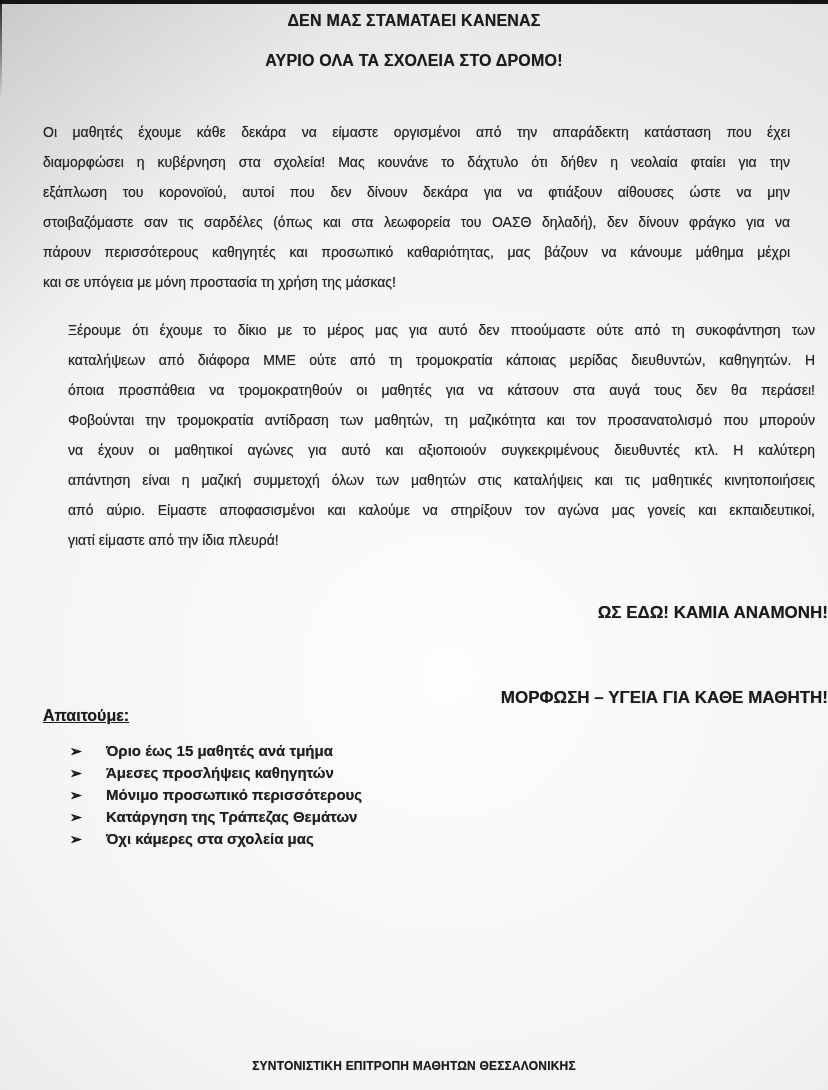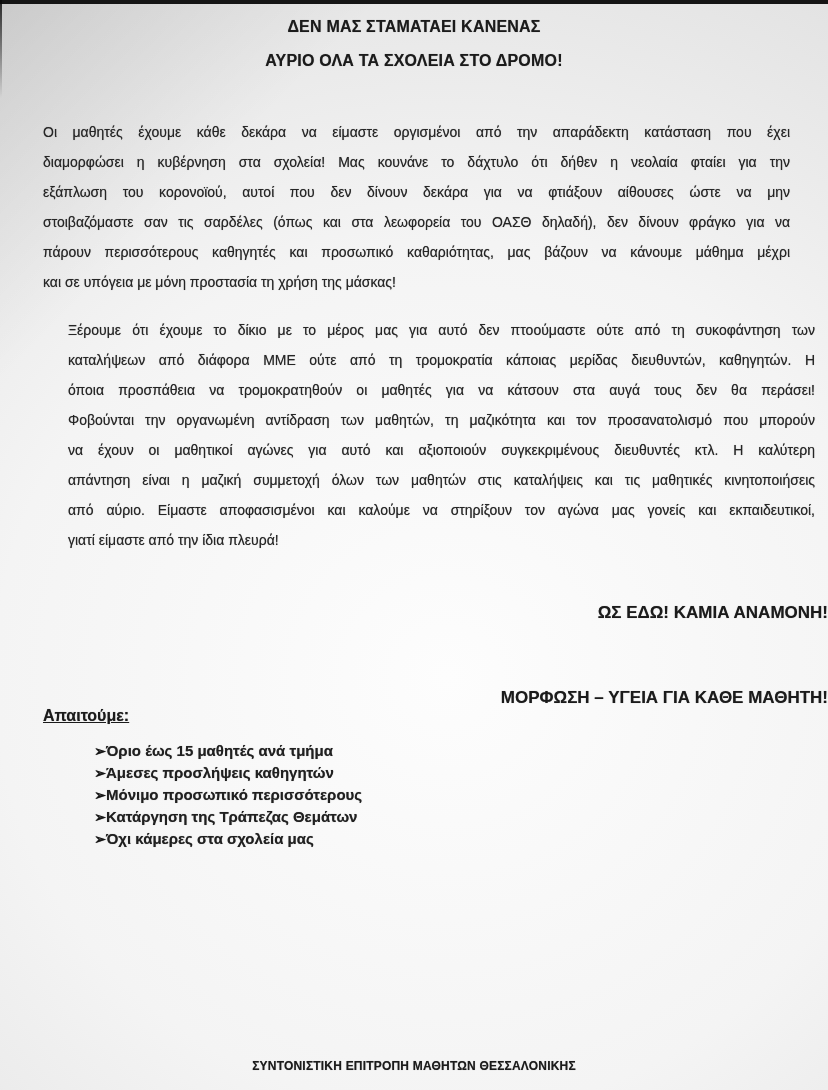--- a/index.html
+++ b/index.html
@@ -17,27 +17,27 @@
     color: #1e1e1e;
   }
   .scan-bar-top {
     position: absolute; top: 0; left: 0; right: 0; height: 4px;
     background: #151515;
   }
   .scan-edge-left {
     position: absolute; top: 0; left: 0; width: 2px; height: 98px;
     background: linear-gradient(to bottom, rgba(10,10,10,0.85), rgba(10,10,10,0));
   }
-  .doc-text { text-shadow: 0 0 0.7px rgba(20,20,20,0.55); text-align: right; }
+  .doc-text { text-shadow: 0 0 0.7px rgba(20,20,20,0.55); }
   .center-head {
     position: absolute; left: 0; right: 0;
     text-align: center; font-weight: bold; font-size: 16px;
     letter-spacing: 0.2px; color: #1b1b1b;
   }
-  .head-1 { top: 18px; text-align: center; }
+  .head-1 { top: 12px; text-align: center; }
   .head-2 { top: 52px; }
   .body-para {
     position: absolute; left: 43px; width: 747px;
     font-size: 14px; line-height: 30px; color: #262626;
   }
   .para-1 { top: 117px; }
   .para-2 { top: 315px; margin-left: 25px; }
   .jline { text-align: justify; text-align-last: justify; white-space: normal; }
   .lline { text-align: left; }
   .slogan {
@@ -86,21 +86,21 @@
     <div class="jline doc-text">εξάπλωση του κορονοϊού, αυτοί που δεν δίνουν δεκάρα για να φτιάξουν αίθουσες ώστε να μην</div>
     <div class="jline doc-text">στοιβαζόμαστε σαν τις σαρδέλες (όπως και στα λεωφορεία του ΟΑΣΘ δηλαδή), δεν δίνουν φράγκο για να</div>
     <div class="jline doc-text">πάρουν περισσότερους καθηγητές και προσωπικό καθαριότητας, μας βάζουν να κάνουμε μάθημα μέχρι</div>
     <div class="lline doc-text">και σε υπόγεια με μόνη προστασία τη χρήση της μάσκας!</div>
   </div>
 
   <div class="body-para para-2">
     <div class="jline doc-text">Ξέρουμε ότι έχουμε το δίκιο με το μέρος μας για αυτό δεν πτοούμαστε ούτε από τη συκοφάντηση των</div>
     <div class="jline doc-text">καταλήψεων από διάφορα ΜΜΕ ούτε από τη τρομοκρατία κάποιας μερίδας διευθυντών, καθηγητών. Η</div>
     <div class="jline doc-text">όποια προσπάθεια να τρομοκρατηθούν οι μαθητές για να κάτσουν στα αυγά τους δεν θα περάσει!</div>
-    <div class="jline doc-text">Φοβούνται την οργανωμένη αντίδραση των μαθητών, τη μαζικότητα και τον προσανατολισμό που μπορούν</div>
+    <div class="jline doc-text">Φοβούνται την τρομοκρατία αντίδραση των μαθητών, τη μαζικότητα και τον προσανατολισμό που μπορούν</div>
     <div class="jline doc-text">να έχουν οι μαθητικοί αγώνες για αυτό και αξιοποιούν συγκεκριμένους διευθυντές κτλ. Η καλύτερη</div>
     <div class="jline doc-text">απάντηση είναι η μαζική συμμετοχή όλων των μαθητών στις καταλήψεις και τις μαθητικές κινητοποιήσεις</div>
     <div class="jline doc-text">από αύριο. Είμαστε αποφασισμένοι και καλούμε να στηρίξουν τον αγώνα μας γονείς και εκπαιδευτικοί,</div>
     <div class="lline doc-text">γιατί είμαστε από την ίδια πλευρά!</div>
   </div>
 
   <div class="slogan slogan-1 doc-text">ΩΣ ΕΔΩ! ΚΑΜΙΑ ΑΝΑΜΟΝΗ!</div>
   <div class="slogan slogan-2 doc-text">ΜΟΡΦΩΣΗ – ΥΓΕΙΑ ΓΙΑ ΚΑΘΕ ΜΑΘΗΤΗ!</div>
 
   <div class="demands-heading doc-text">Απαιτούμε:</div>

